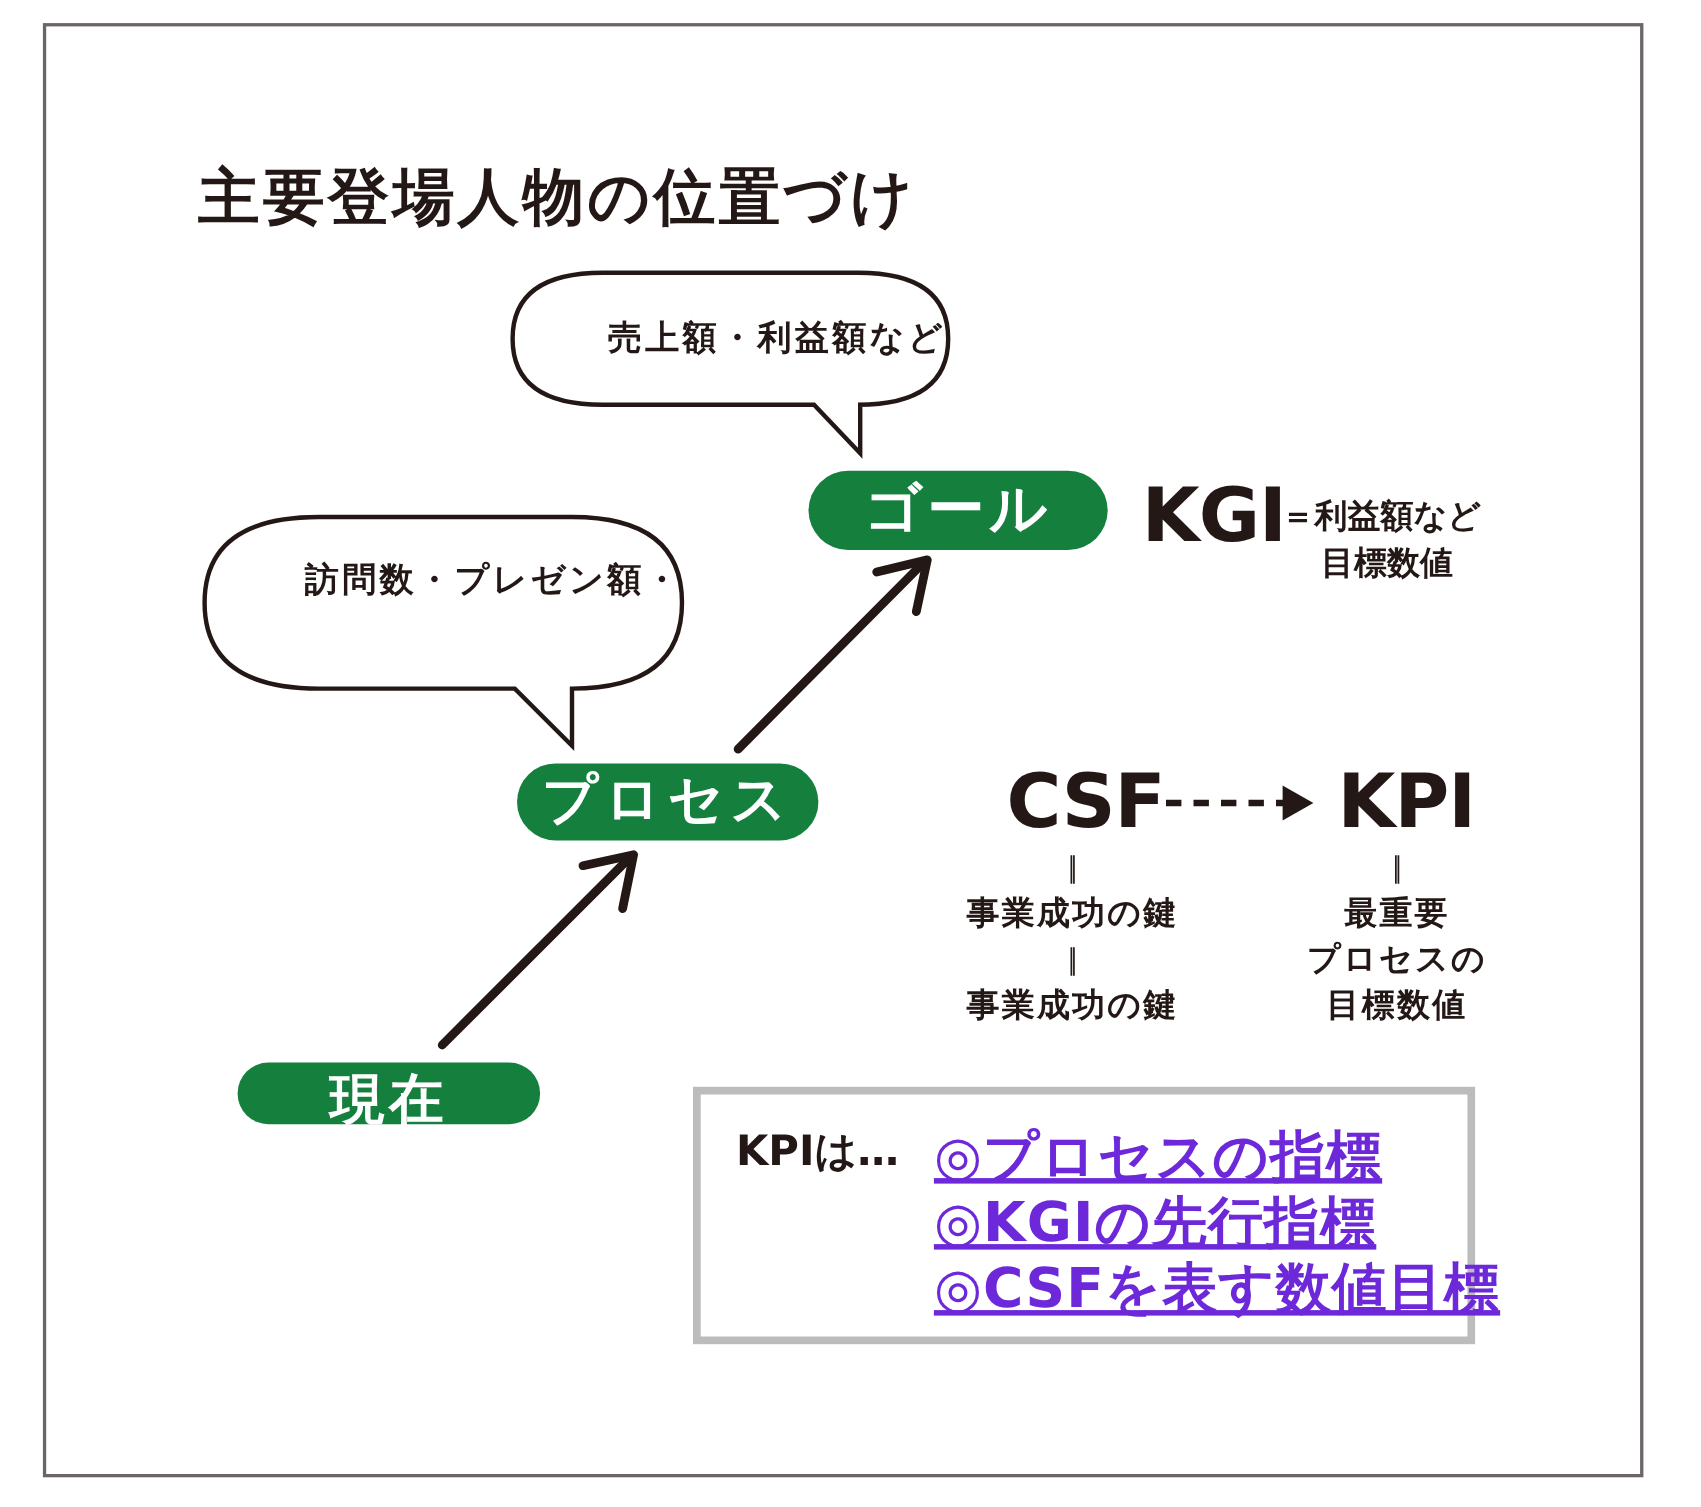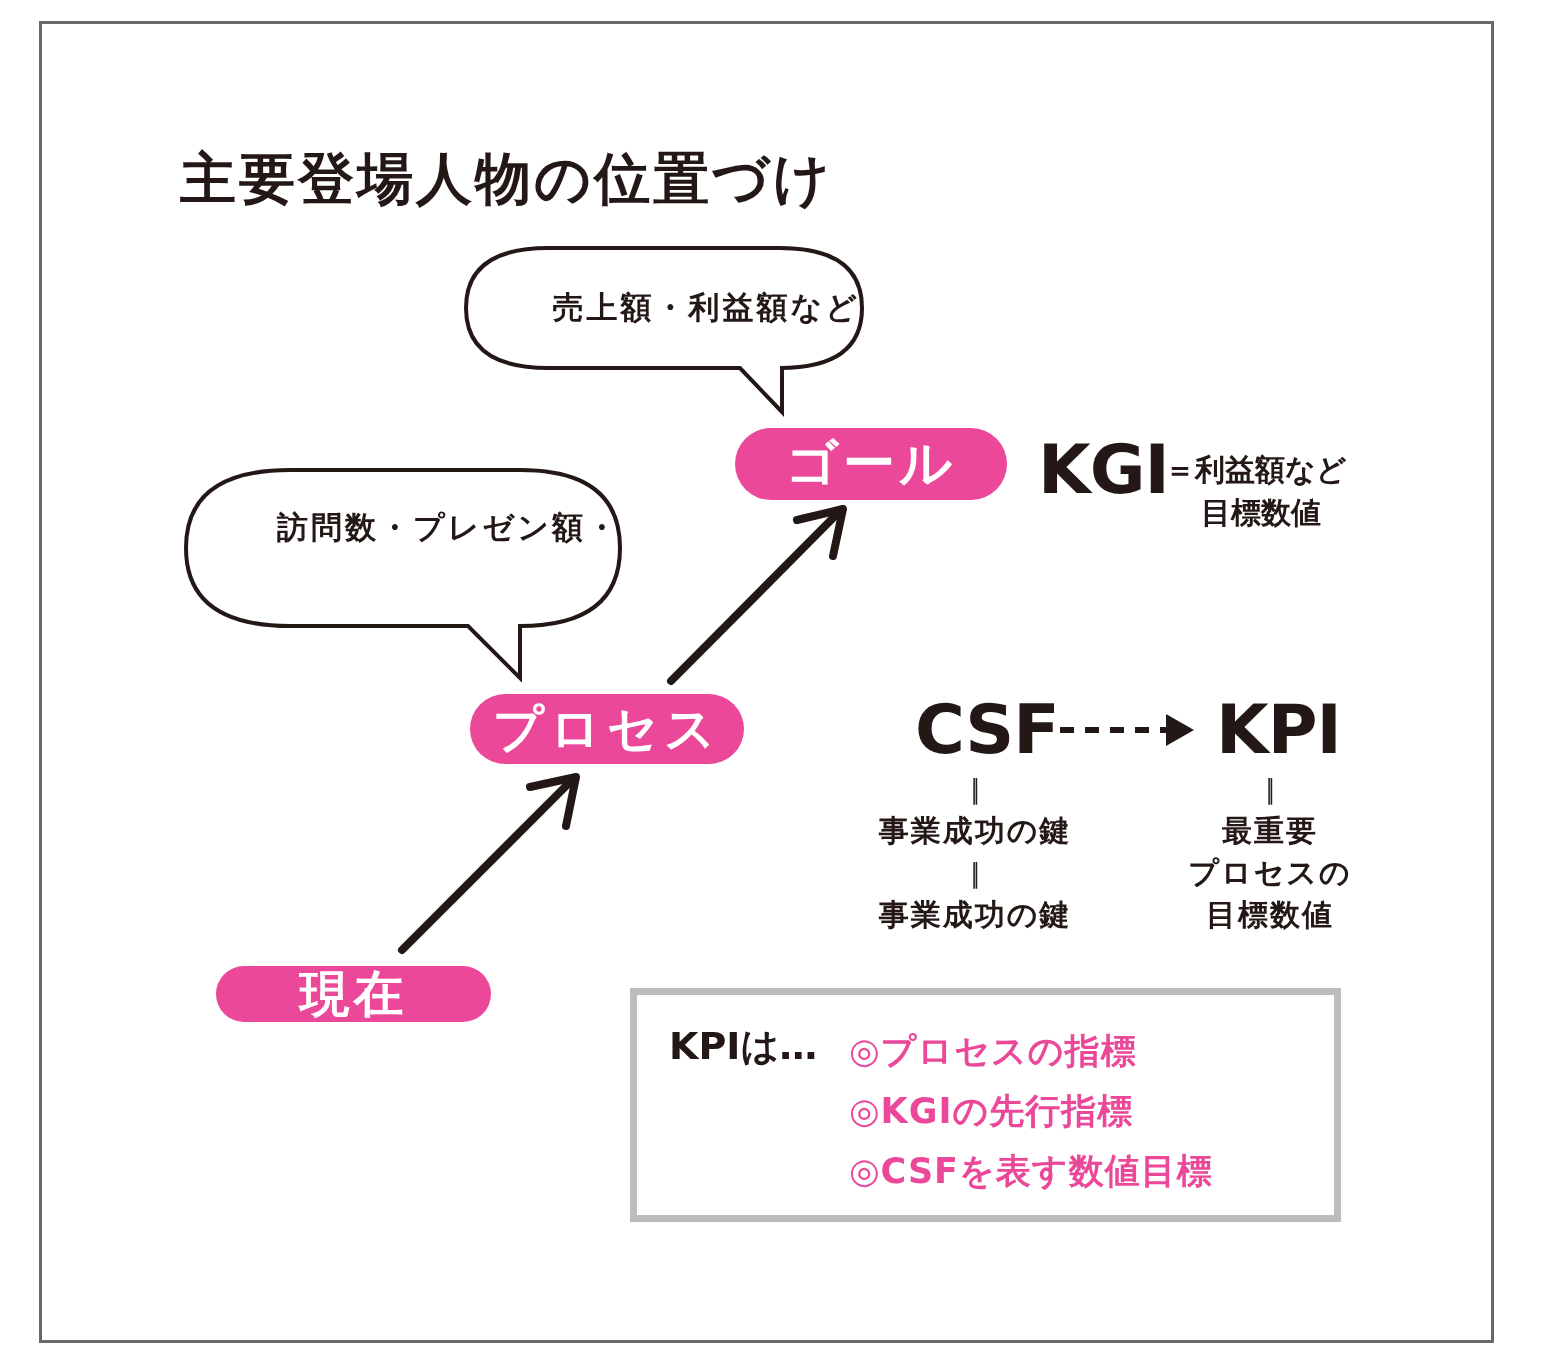--- a/index.html
+++ b/index.html
@@ -36,25 +36,25 @@
     }
     svg.diagram {
       position: absolute;
       left: 0;
       top: 0;
       width: 1546px;
       height: 1370px;
     }
     .pill {
       position: absolute;
-      background: #ec4899;
+      background: #15803d;
       color: #ffffff;
       border-radius: 40px;
       display: flex;
-      align-items: center;
+      align-items: flex-start;
       justify-content: center;
       font-weight: bold;
       white-space: nowrap;
     }
     .pill-goal { left: 735px; top: 428px; width: 272px; height: 72px; font-size: 52px; letter-spacing: 4px; }
     .pill-process { left: 470px; top: 694px; width: 274px; height: 70px; font-size: 50px; letter-spacing: 6px; }
     .pill-now { left: 216px; top: 966px; width: 275px; height: 56px; font-size: 50px; letter-spacing: 4px; }
 
     .bubble-text {
       position: absolute;
@@ -133,26 +133,27 @@
     }
     .kpi-box-list {
       position: absolute;
       left: 212px;
       top: 26px;
       margin: 0;
       padding: 0;
       list-style: none;
     }
     .kpi-box-list li {
-      font-size: 35px;
+      font-size: 50px;
       font-weight: bold;
       line-height: 60px;
       white-space: nowrap;
-      color: #ec4899;
+      color: #6d28d9;
       letter-spacing: 1px;
+      text-decoration: underline;
     }
   </style>
 </head>
 <body>
 
 <div class="frame"></div>
 
 <div class="title">主要登場人物の位置づけ</div>
 
 <svg class="diagram" xmlns="http://www.w3.org/2000/svg">

